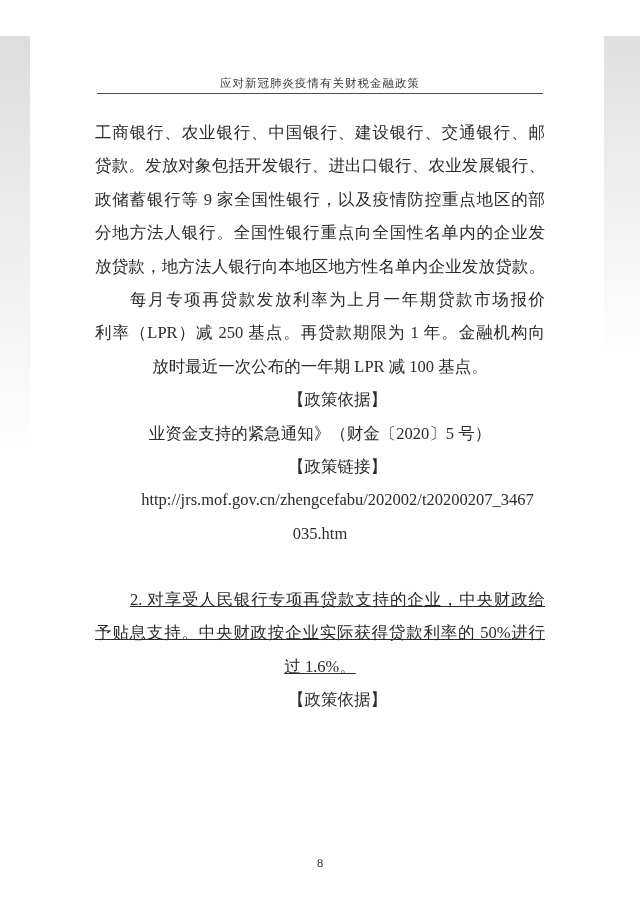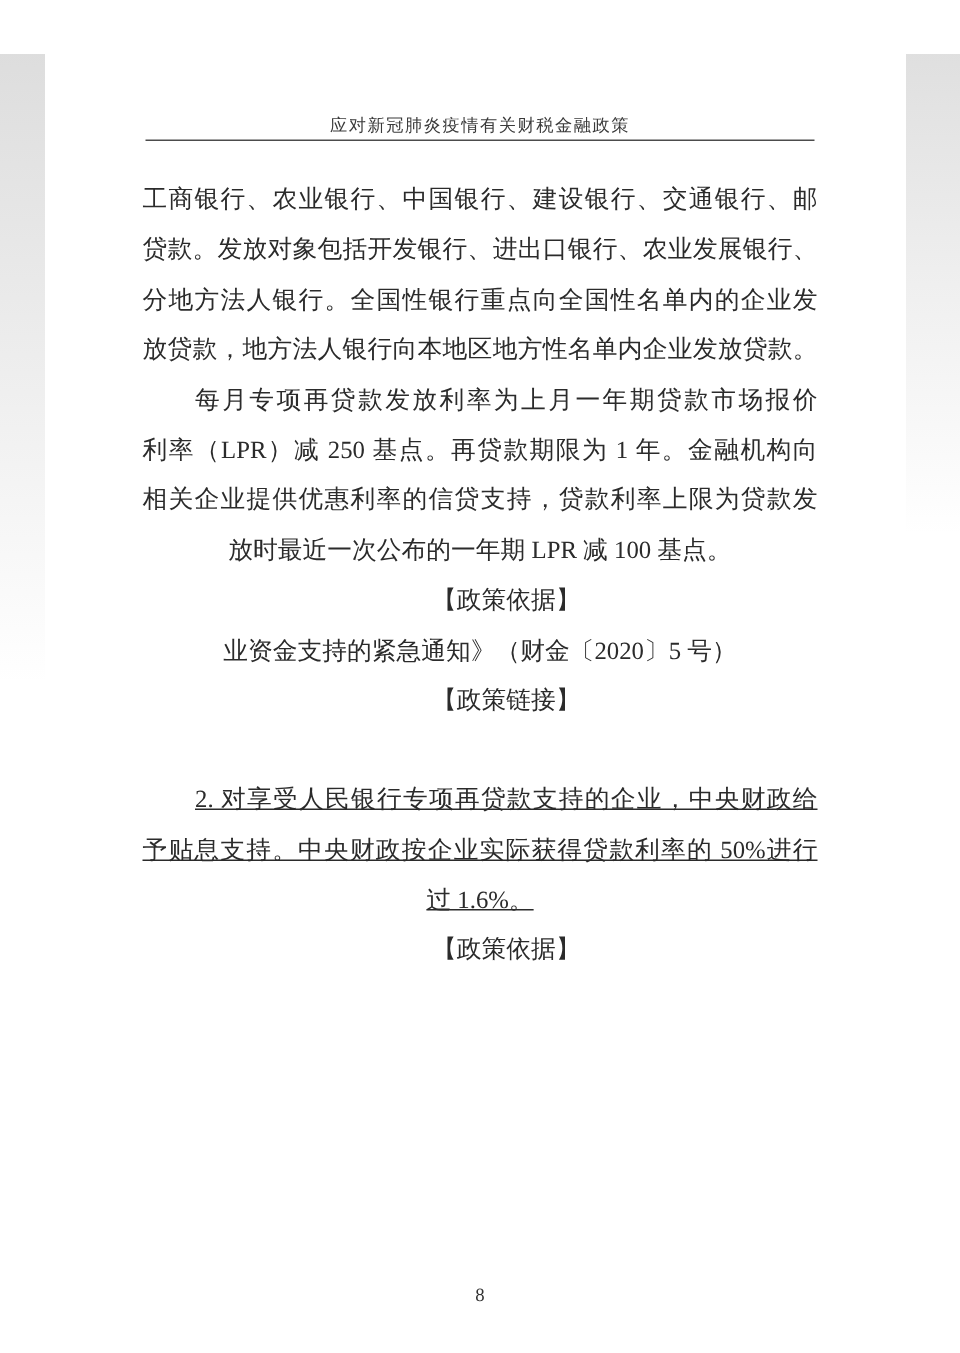--- a/index.html
+++ b/index.html
@@ -63,37 +63,41 @@
   <div class="shade shade-right"></div>
 
   <div class="header-title">应对新冠肺炎疫情有关财税金融政策</div>
 
   <div class="header-rule"></div>
 
   <div class="doc-body">
       <div class="para">
         <div class="line full">工商银行、农业银行、中国银行、建设银行、交通银行、邮</div>
         <div class="line full">贷款。发放对象包括开发银行、进出口银行、农业发展银行、</div>
+        <div class="line full">政储蓄银行等 9 家全国性银行，以及疫情防控重点地区的部</div>
         <div class="line full">分地方法人银行。全国性银行重点向全国性名单内的企业发</div>
         <div class="line full">放贷款，地方法人银行向本地区地方性名单内企业发放贷款。</div>
       </div>
       <div class="para">
         <div class="line full indent">每月专项再贷款发放利率为上月一年期贷款市场报价</div>
         <div class="line full">利率（LPR）减 250 基点。再贷款期限为 1 年。金融机构向</div>
-        <div class="line full">相关企业提供优惠利率的信贷支持，贷款利率上限为贷款发</div>
         <div class="line">放时最近一次公布的一年期 LPR 减 100 基点。</div>
       </div>
       <div class="para">
         <div class="line indent">【政策依据】</div>
       </div>
       <div class="para">
         <div class="line">业资金支持的紧急通知》（财金〔2020〕5 号）</div>
       </div>
       <div class="para">
         <div class="line indent">【政策链接】</div>
+      </div>
+      <div class="para">
+        <div class="line indent">http://jrs.mof.gov.cn/zhengcefabu/202002/t20200207_3467</div>
+        <div class="line">035.htm</div>
       </div>
       <div class="para gap-before">
         <div class="line full indent">2. 对享受人民银行专项再贷款支持的企业，中央财政给</div>
         <div class="line full">予贴息支持。中央财政按企业实际获得贷款利率的 50%进行</div>
         <div class="line">过 1.6%。</div>
       </div>
       <div class="para">
         <div class="line indent">【政策依据】</div>
       </div>
     </div>

